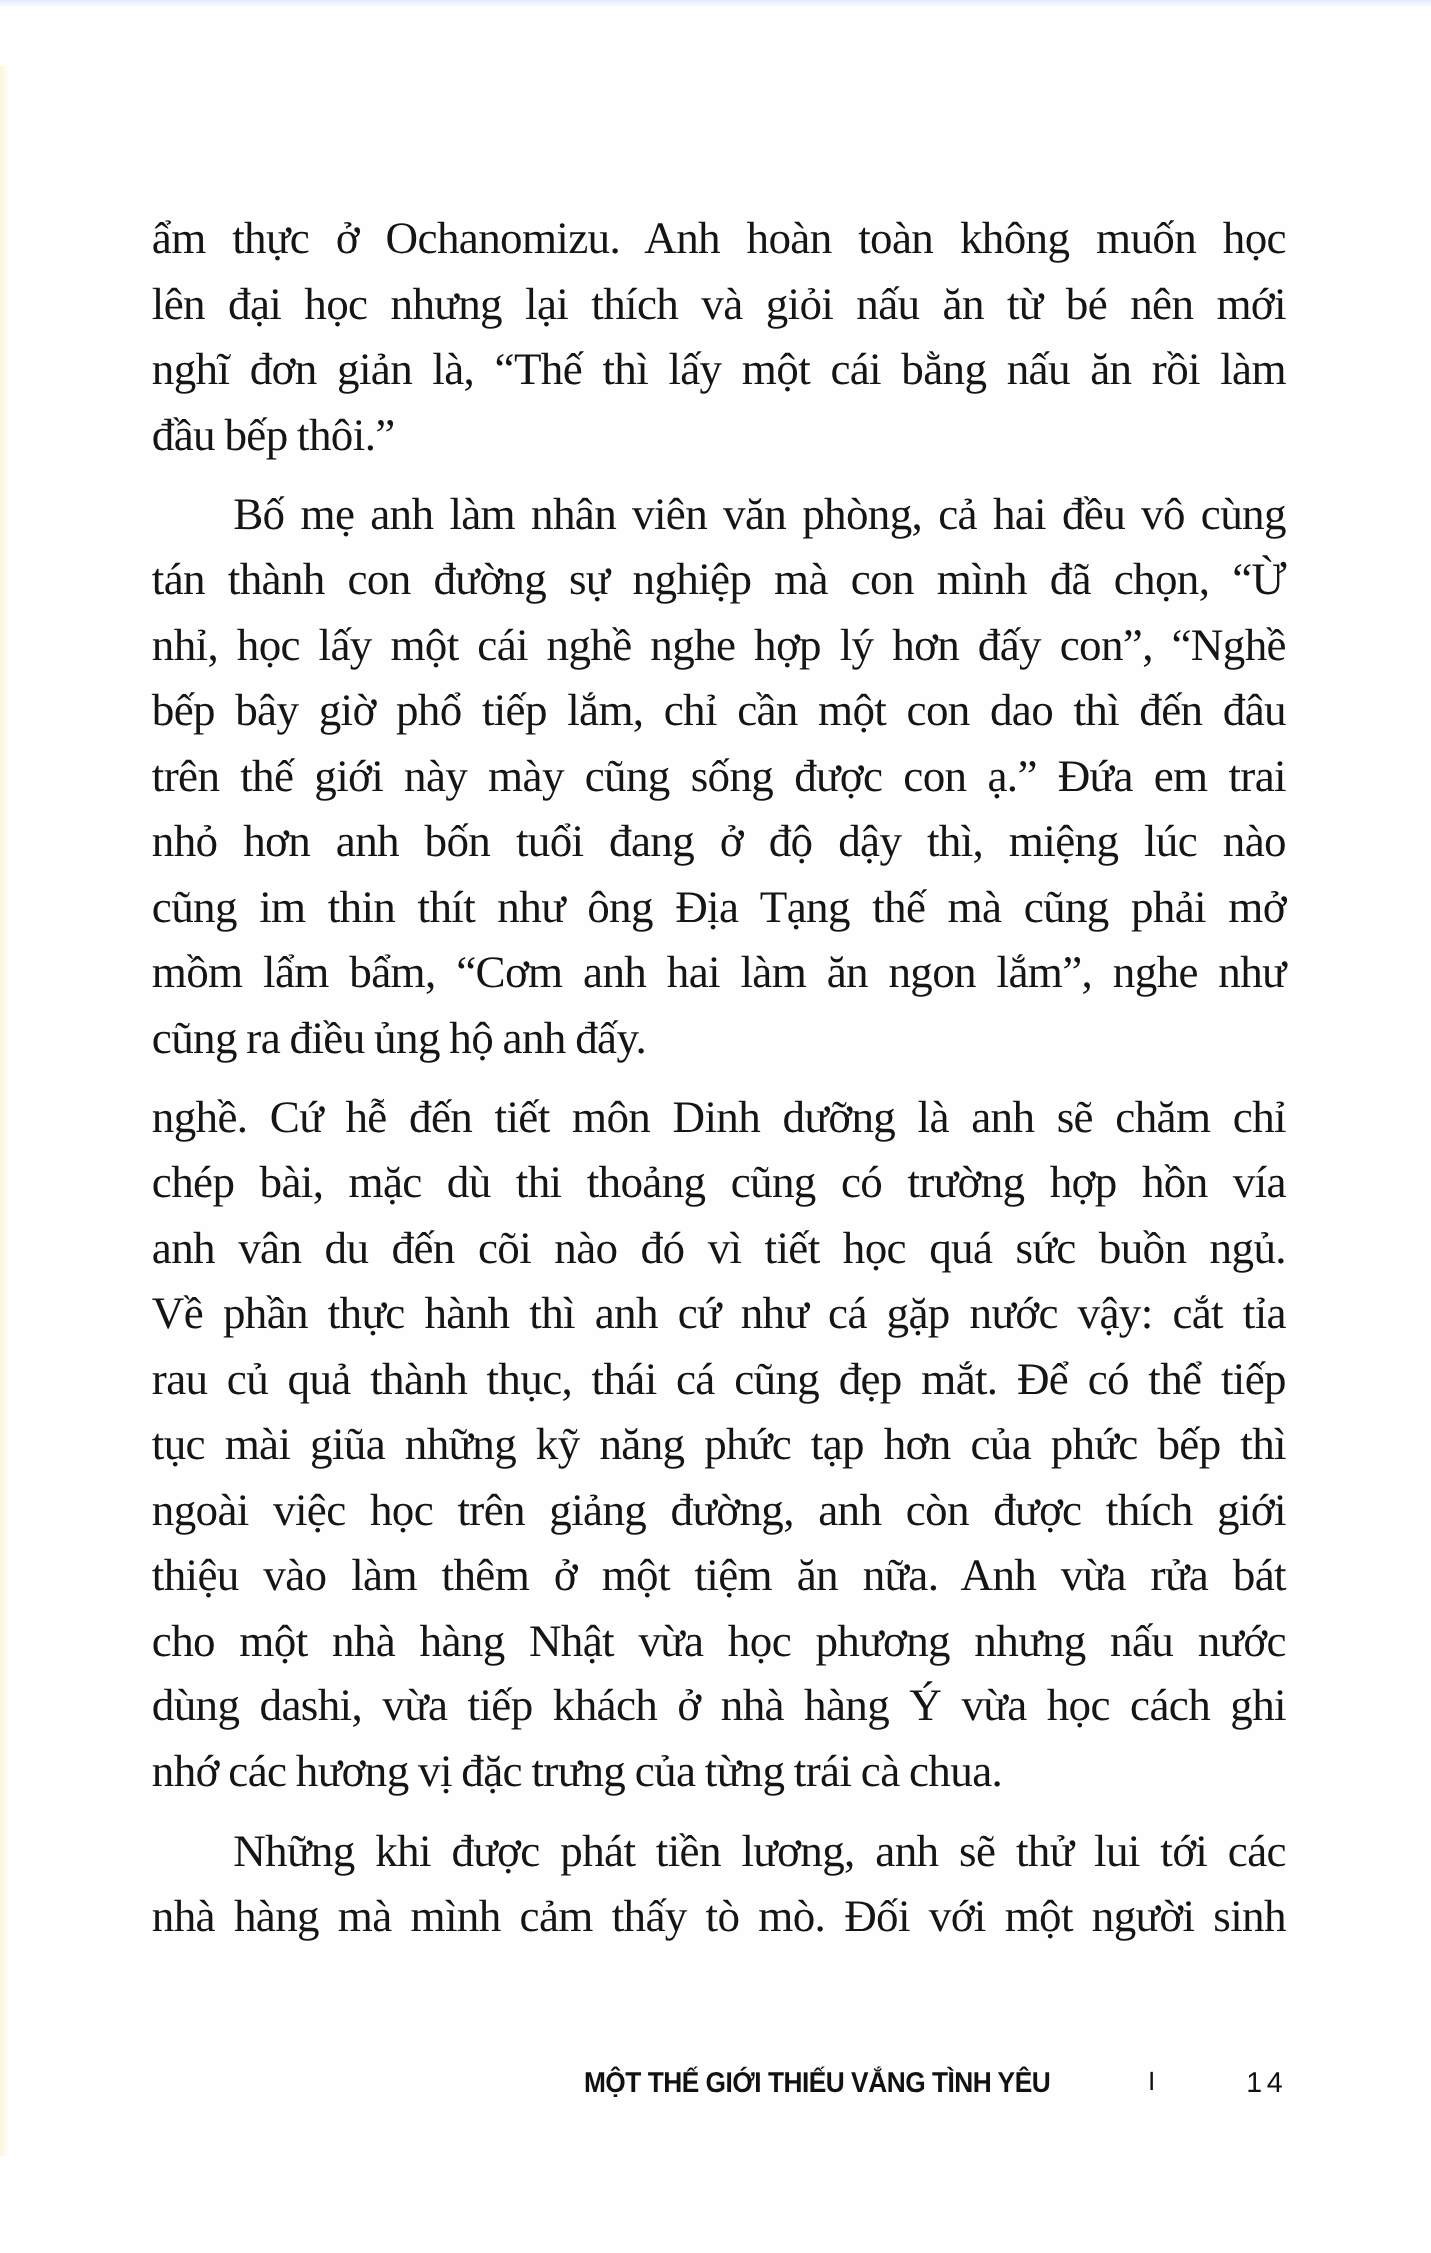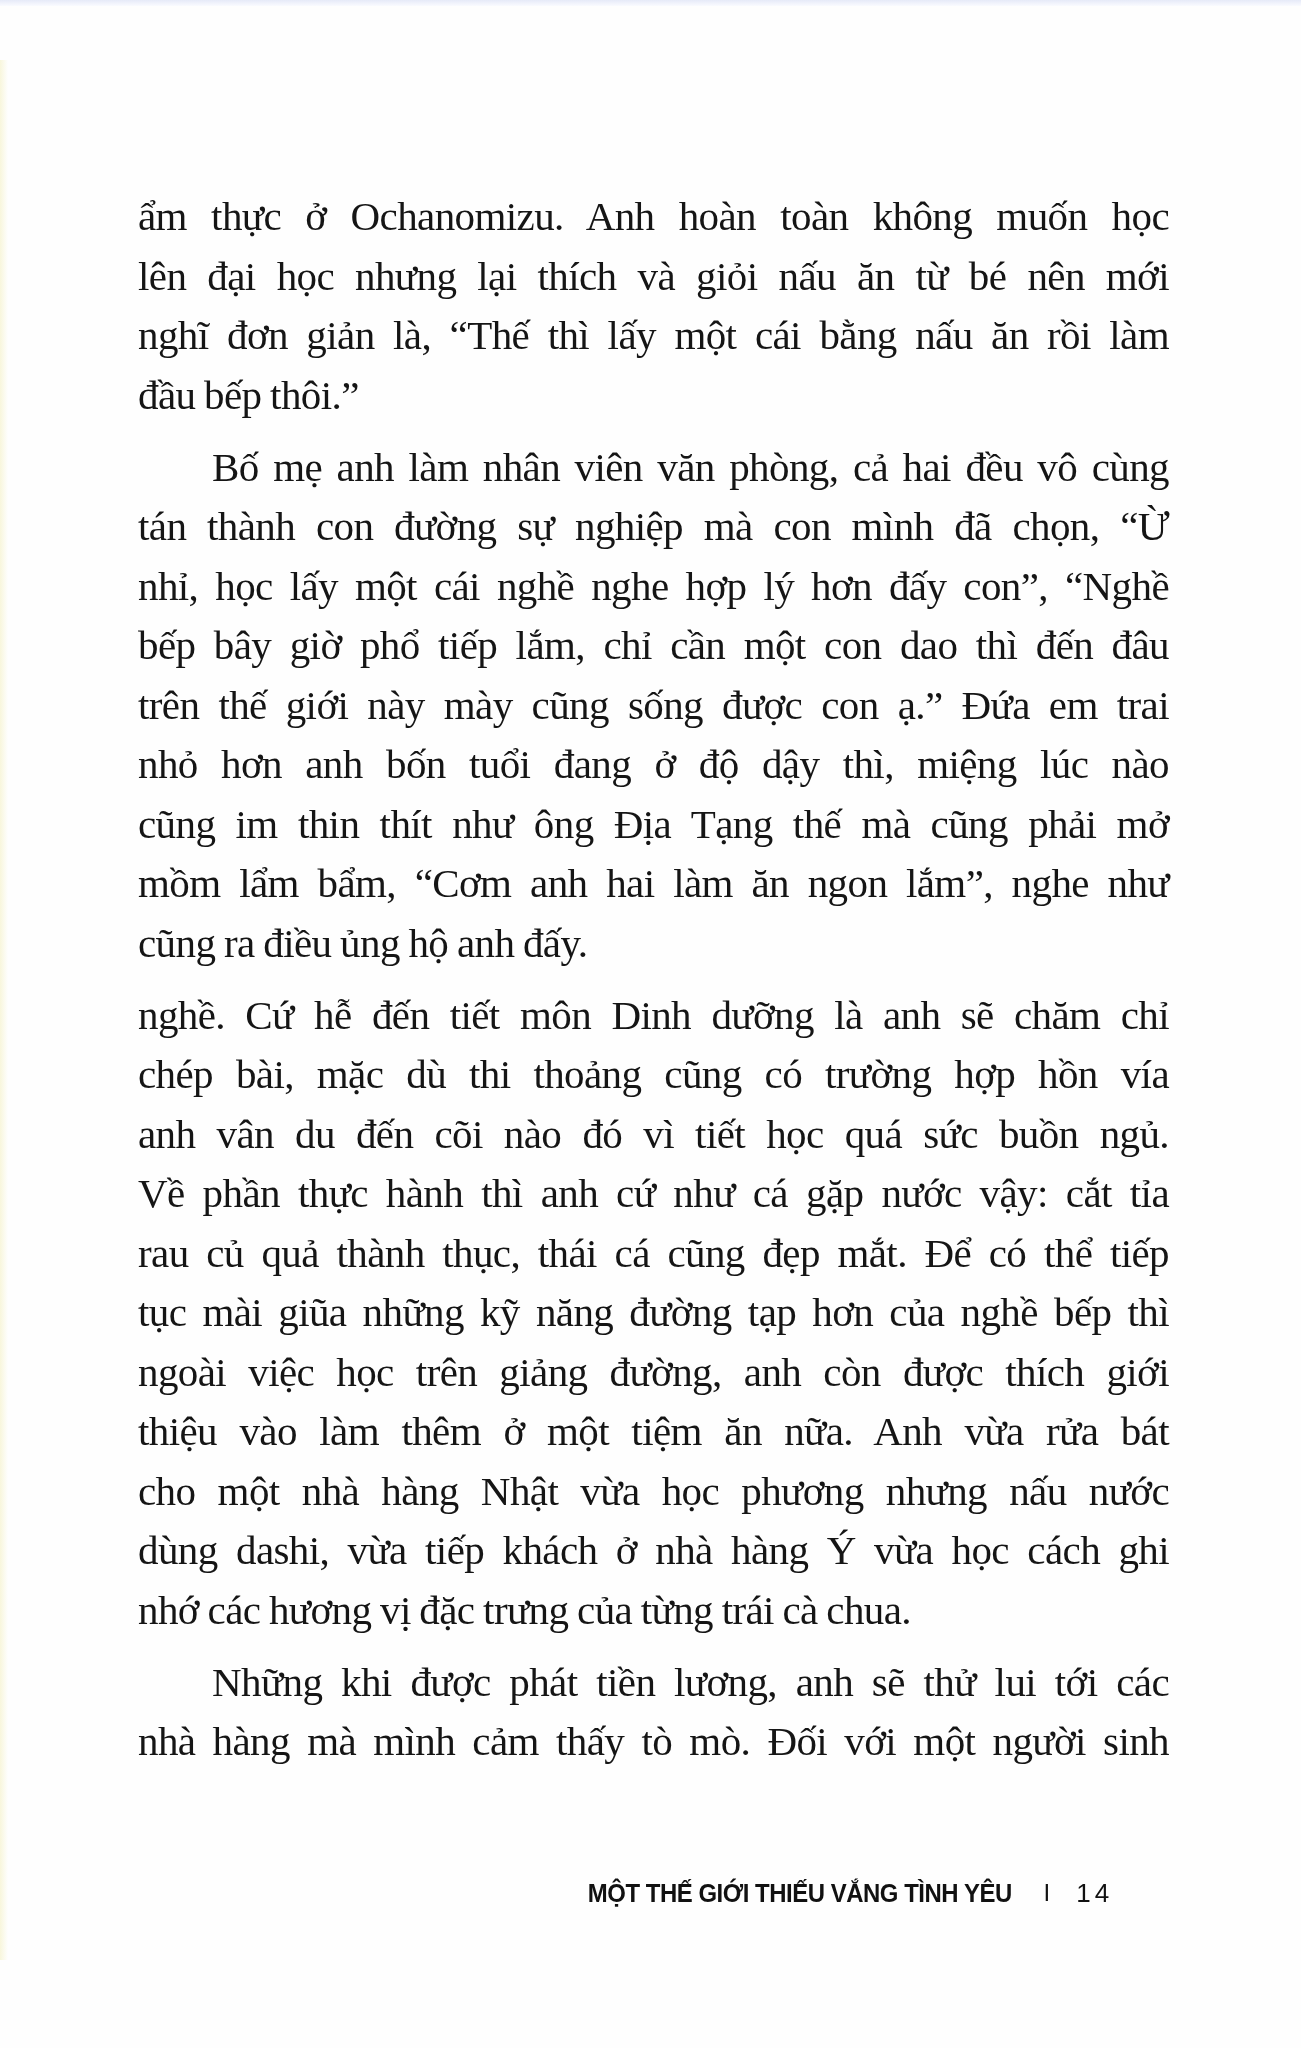--- a/index.html
+++ b/index.html
@@ -42,21 +42,21 @@
   .line.last { text-align-last: left; }
   .line.indent { padding-left: 74px; }
   .footer {
     position: absolute;
     left: 494px;
     top: 1878px;
     width: 676px;
     height: 30px;
     display: flex;
     align-items: center;
-    justify-content: center;
+    justify-content: space-between;
     font-family: "Liberation Sans", "DejaVu Sans", sans-serif;
     font-weight: bold;
     color: #111;
   }
   .footer-title {
     font-size: 26px;
     letter-spacing: -0.5px;
     transform: scaleX(0.92);
     transform-origin: right center;
     white-space: nowrap;
@@ -98,21 +98,21 @@
     <span class="line">mồm lẩm bẩm, “Cơm anh hai làm ăn ngon lắm”, nghe như</span>
     <span class="line last">cũng ra điều ủng hộ anh đấy.</span>
   </div>
 
   <div class="para">
     <span class="line">nghề. Cứ hễ đến tiết môn Dinh dưỡng là anh sẽ chăm chỉ</span>
     <span class="line">chép bài, mặc dù thi thoảng cũng có trường hợp hồn vía</span>
     <span class="line">anh vân du đến cõi nào đó vì tiết học quá sức buồn ngủ.</span>
     <span class="line">Về phần thực hành thì anh cứ như cá gặp nước vậy: cắt tỉa</span>
     <span class="line">rau củ quả thành thục, thái cá cũng đẹp mắt. Để có thể tiếp</span>
-    <span class="line">tục mài giũa những kỹ năng đường tạp hơn của nghề bếp thì</span>
+    <span class="line">tục mài giũa những kỹ năng phức tạp hơn của phức bếp thì</span>
     <span class="line">ngoài việc học trên giảng đường, anh còn được thích giới</span>
     <span class="line">thiệu vào làm thêm ở một tiệm ăn nữa. Anh vừa rửa bát</span>
     <span class="line">cho một nhà hàng Nhật vừa học phương nhưng nấu nước</span>
     <span class="line">dùng dashi, vừa tiếp khách ở nhà hàng Ý vừa học cách ghi</span>
     <span class="line last">nhớ các hương vị đặc trưng của từng trái cà chua.</span>
   </div>
 
   <div class="para">
     <span class="line indent">Những khi được phát tiền lương, anh sẽ thử lui tới các</span>
     <span class="line">nhà hàng mà mình cảm thấy tò mò. Đối với một người sinh</span>

